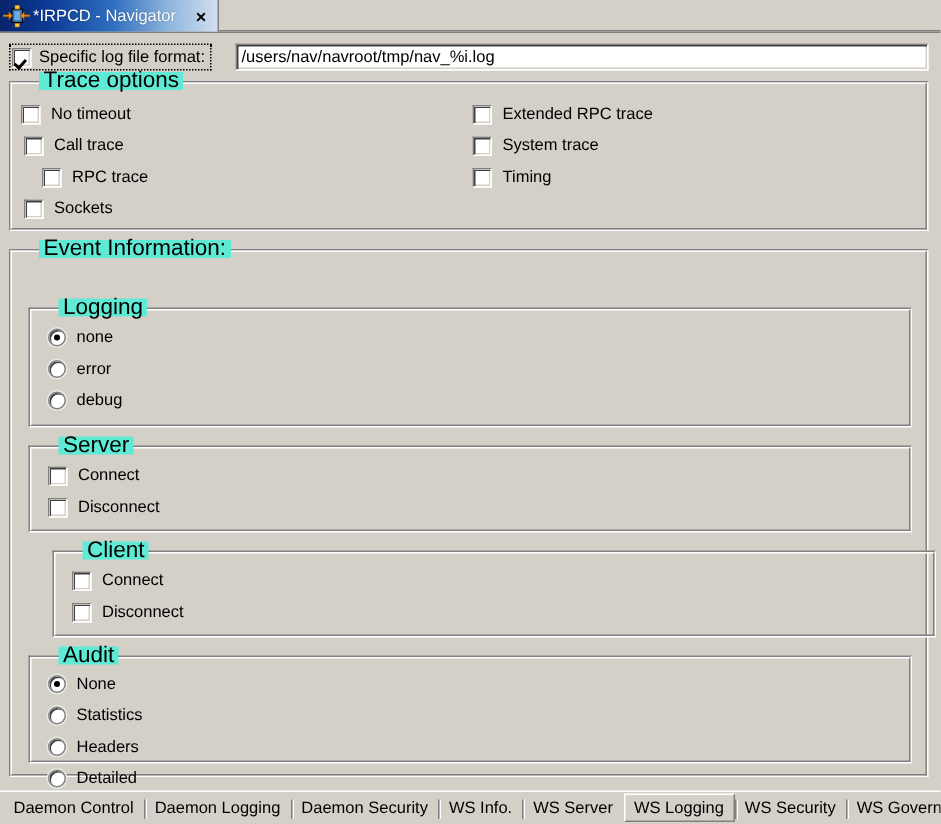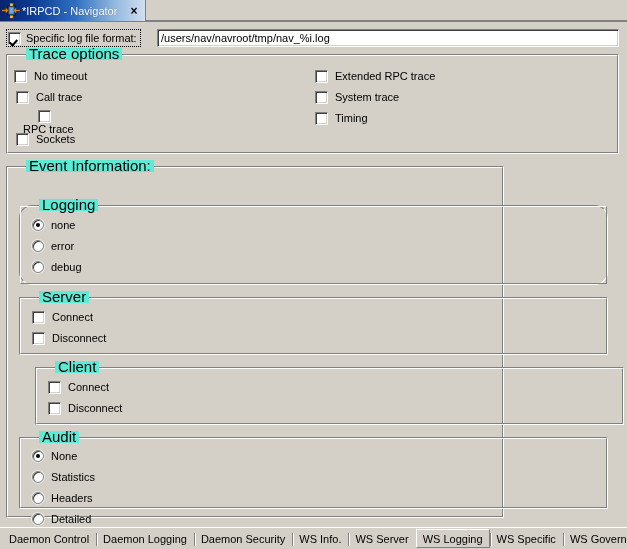--- a/index.html
+++ b/index.html
@@ -287,21 +287,21 @@
       <div class="gtitle">Trace options</div>
 
       <div class="opt" style="position:absolute; left:7px; top:13px;">
         <span class="cb"></span>
         <span class="lbl">No timeout</span>
       </div>
       <div class="opt" style="position:absolute; left:9px; top:34px;">
         <span class="cb"></span>
         <span class="lbl">Call trace</span>
       </div>
-      <div class="opt" style="position:absolute; left:9px; top:55px;flex-direction:column;">
+      <div class="opt" style="position:absolute; left:21px; top:55px;">
         <span class="cb"></span>
         <span class="lbl">RPC trace</span>
       </div>
       <div class="opt" style="position:absolute; left:9px; top:76px;">
         <span class="cb"></span>
         <span class="lbl">Sockets</span>
       </div>
 
       <div class="opt" style="position:absolute; left:308px; top:13px;">
         <span class="cb"></span>
@@ -310,25 +310,25 @@
       <div class="opt" style="position:absolute; left:308px; top:34px;">
         <span class="cb"></span>
         <span class="lbl">System trace</span>
       </div>
       <div class="opt" style="position:absolute; left:308px; top:55px;">
         <span class="cb"></span>
         <span class="lbl">Timing</span>
       </div>
     </div>
 
-    <div class="group" style="left:6px; top:144px; width:498px; height:352px;">
+    <div class="group" style="left:6px; top:144px; width:613px; height:352px;">
       <div class="ginner"></div>
       <div class="gtitle">Event Information:</div>
 
-      <div class="group" style="left:12px; top:38px; width:589px; height:80px;border-radius:13px;">
+      <div class="group" style="left:12px; top:38px; width:589px; height:80px;">
         <div class="ginner"></div>
         <div class="gtitle">Logging</div>
         <div class="opt" style="position:absolute; left:12px; top:11px;">
           <span class="rb checked"></span>
           <span class="lbl">none</span>
         </div>
         <div class="opt" style="position:absolute; left:12px; top:32px;">
           <span class="rb"></span>
           <span class="lbl">error</span>
         </div>
@@ -401,20 +401,20 @@
       <div class="tab">
         <span>WS Info.</span>
       </div>
       <div class="tab">
         <span>WS Server</span>
       </div>
       <div class="tab active">
         <span>WS Logging</span>
       </div>
       <div class="tab">
-        <span>WS Specific</span>
+        <span>WS Security</span>
       </div>
       <div class="tab">
         <span>WS Governing</span>
       </div>
     </div>
 
 </div>
 
 </body></html>

